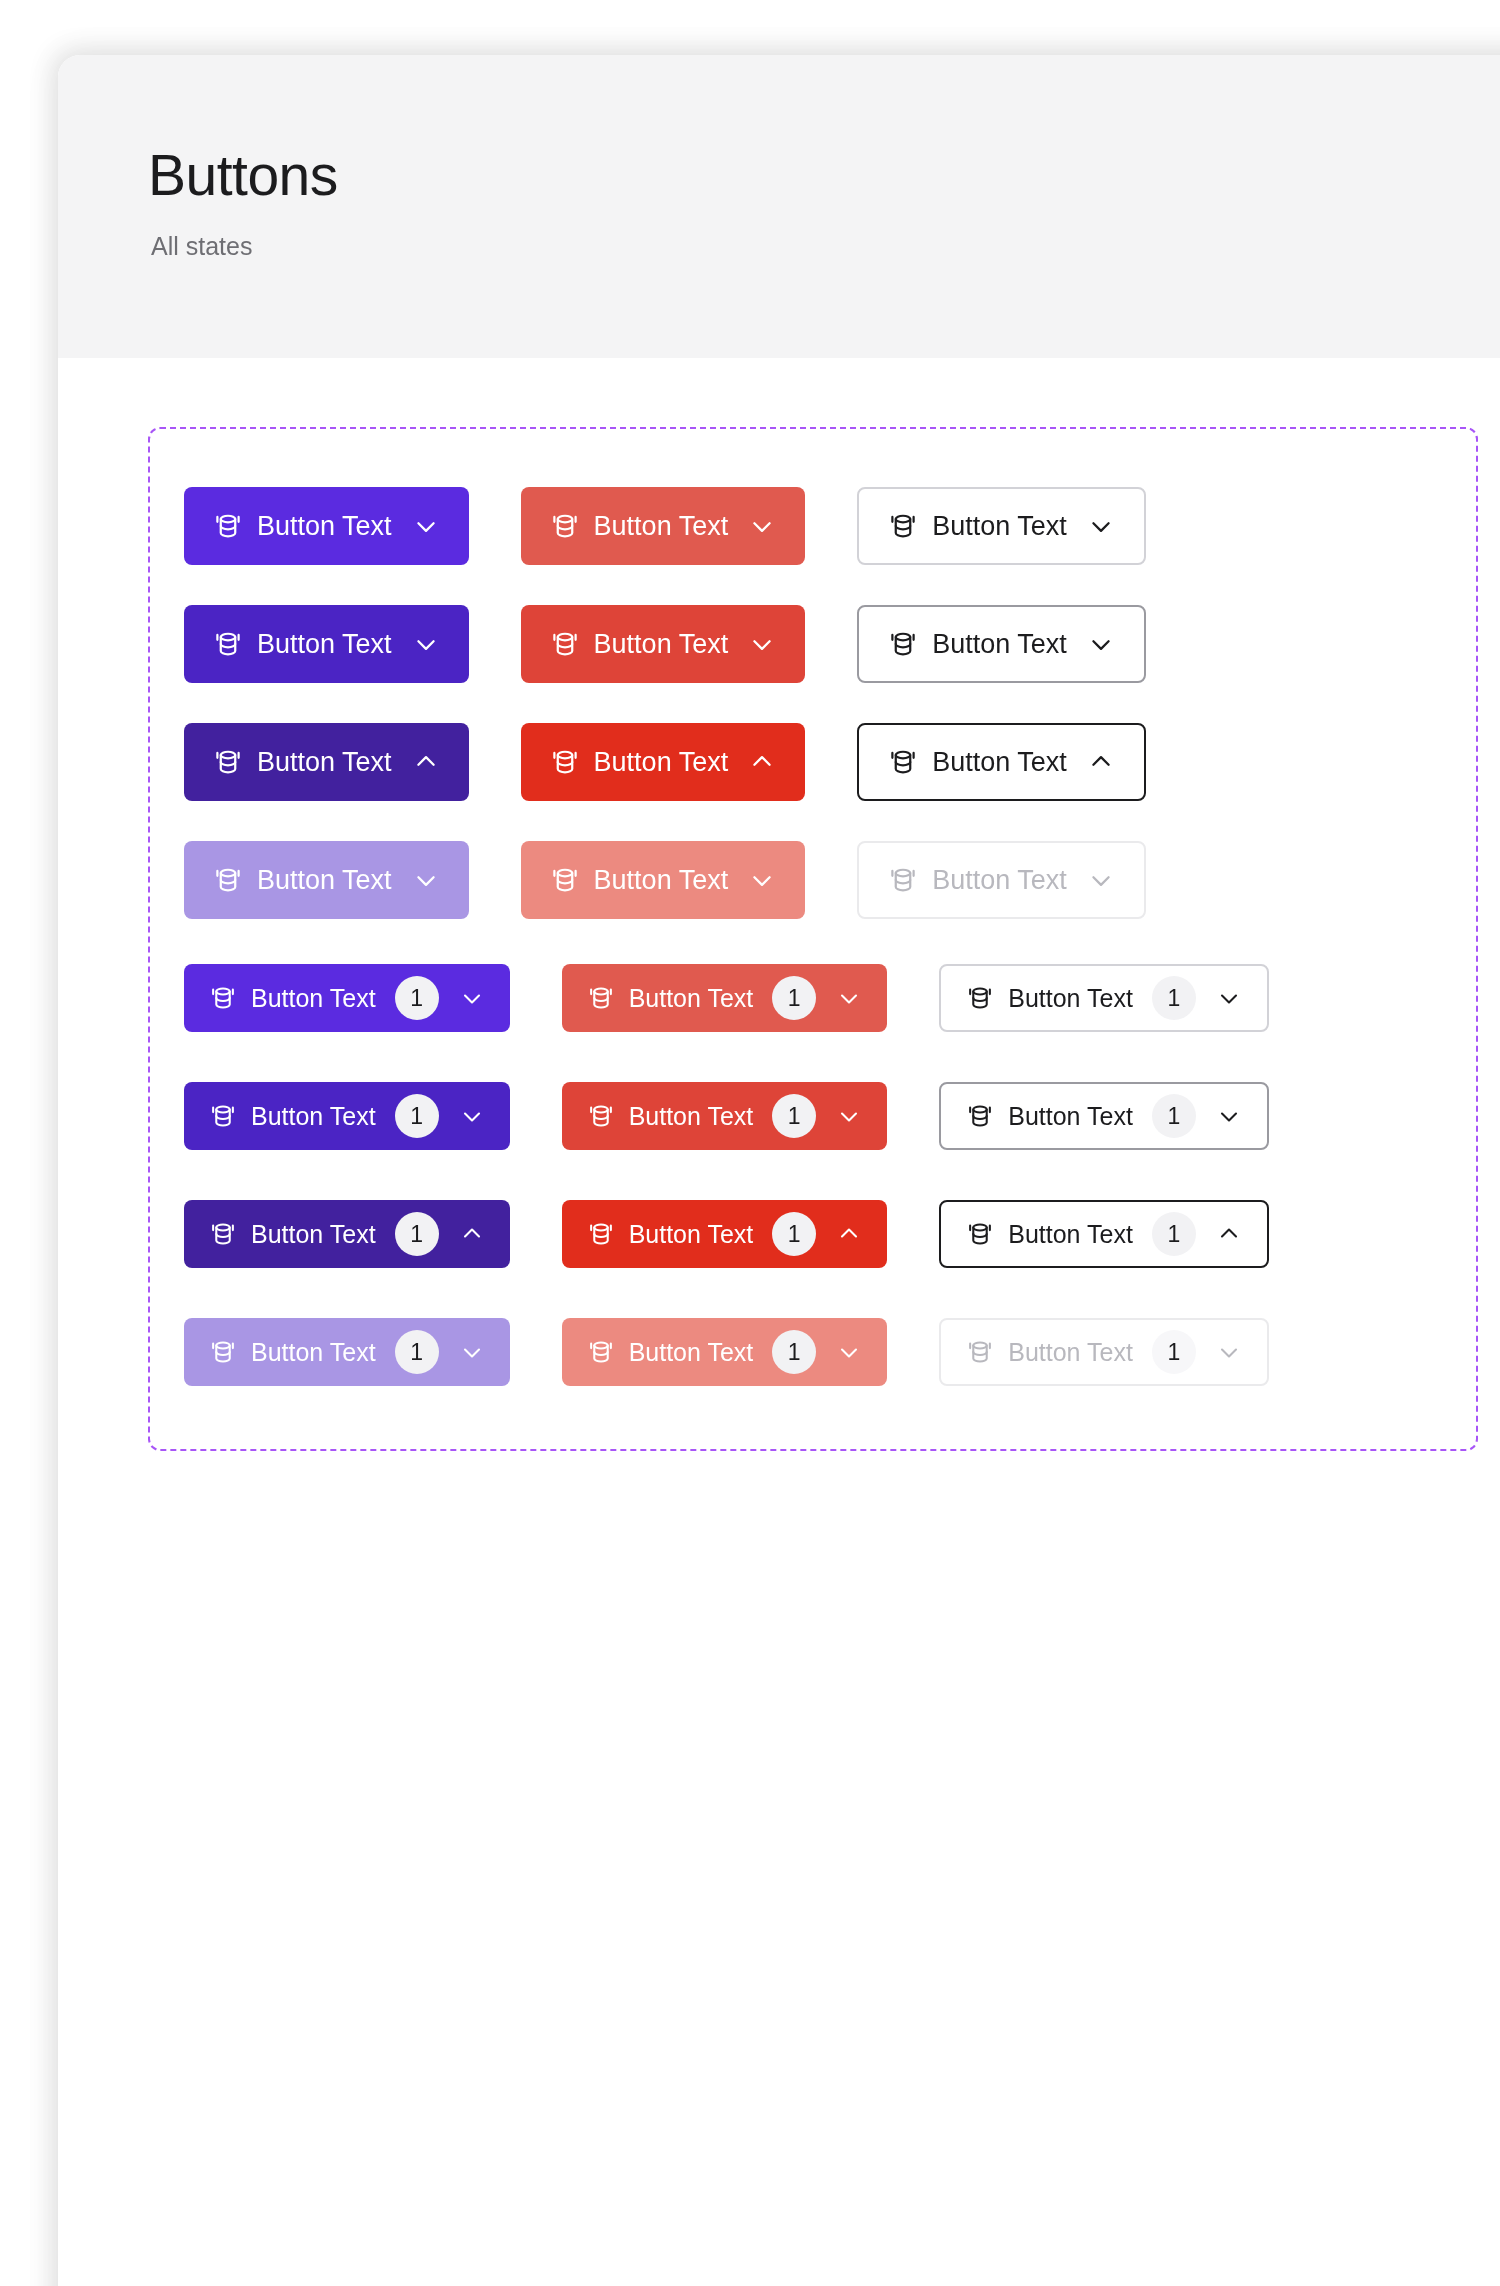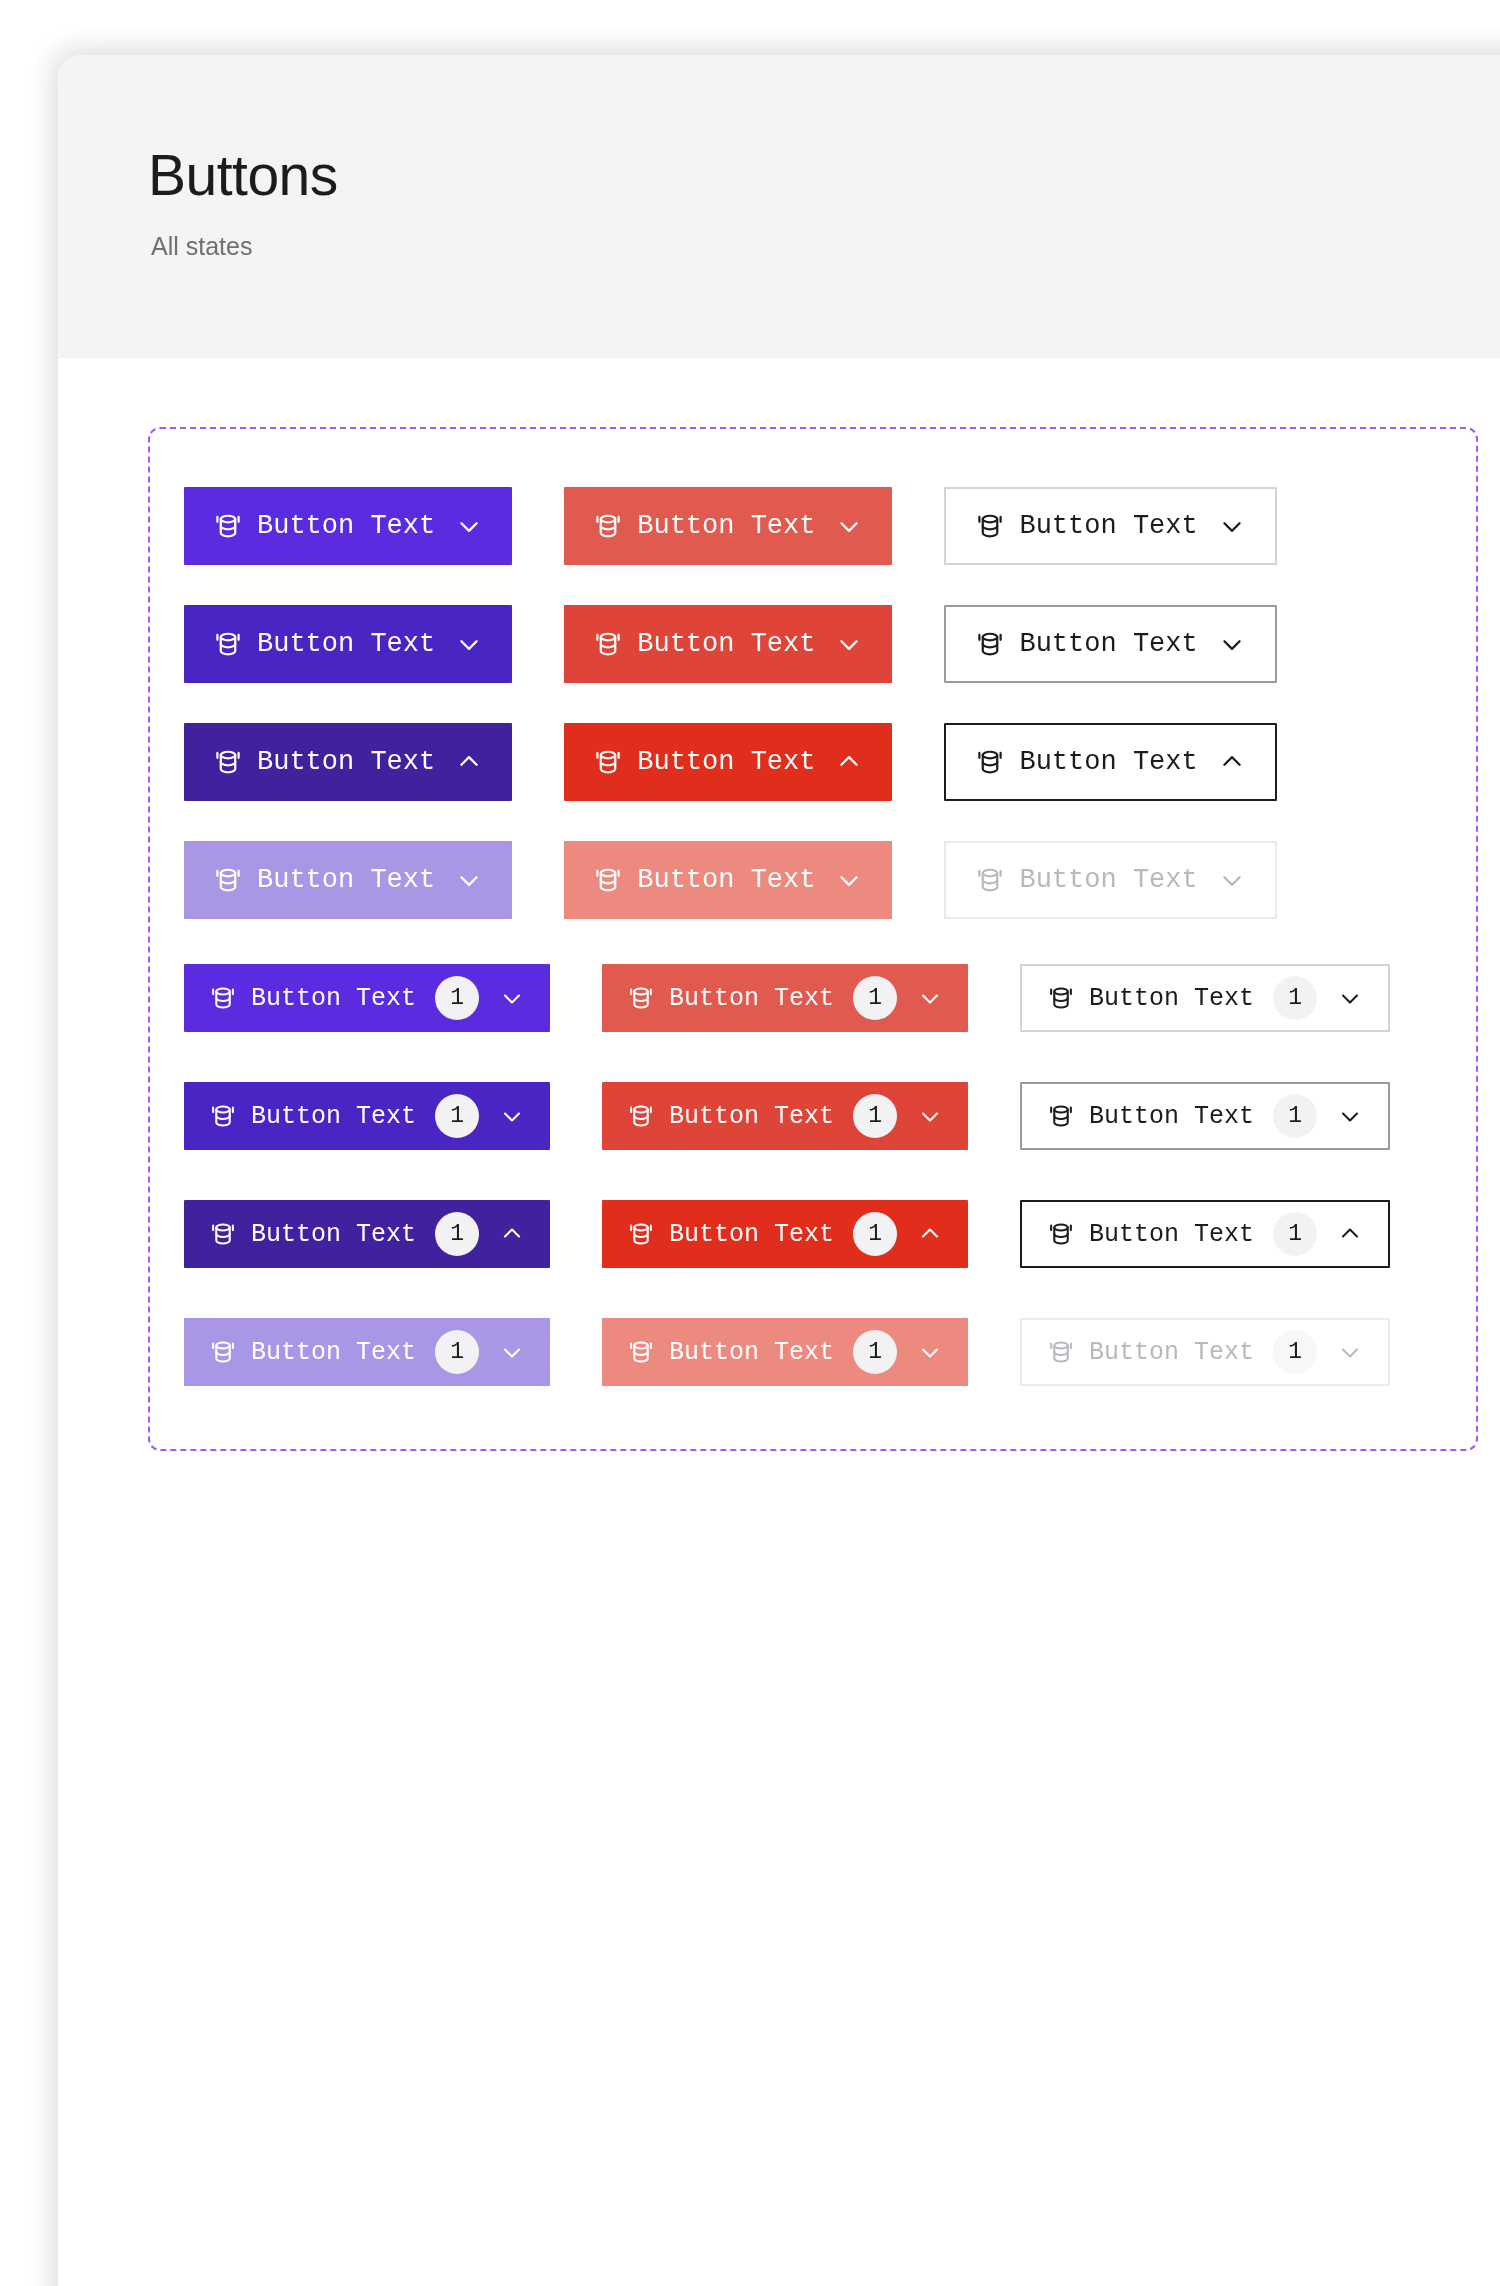--- a/index.html
+++ b/index.html
@@ -74,22 +74,22 @@
   }
   .btn-row.small{ gap:52px; }
 
   
   .btn{
     display:inline-flex;
     align-items:center;
     justify-content:center;
     gap:15px;
     border:none;
-    border-radius:1px;
-    font-family:Liberation Mono, monospace;
+    border-radius:8px;
+    font-family:Liberation Sans, sans-serif;
     white-space:nowrap;
     cursor:pointer;
     flex:0 0 auto;
   }
   .btn.lg{
     height:78px;
     padding:0 30px;
     font-size:27px;
     min-width:268px;
   }

